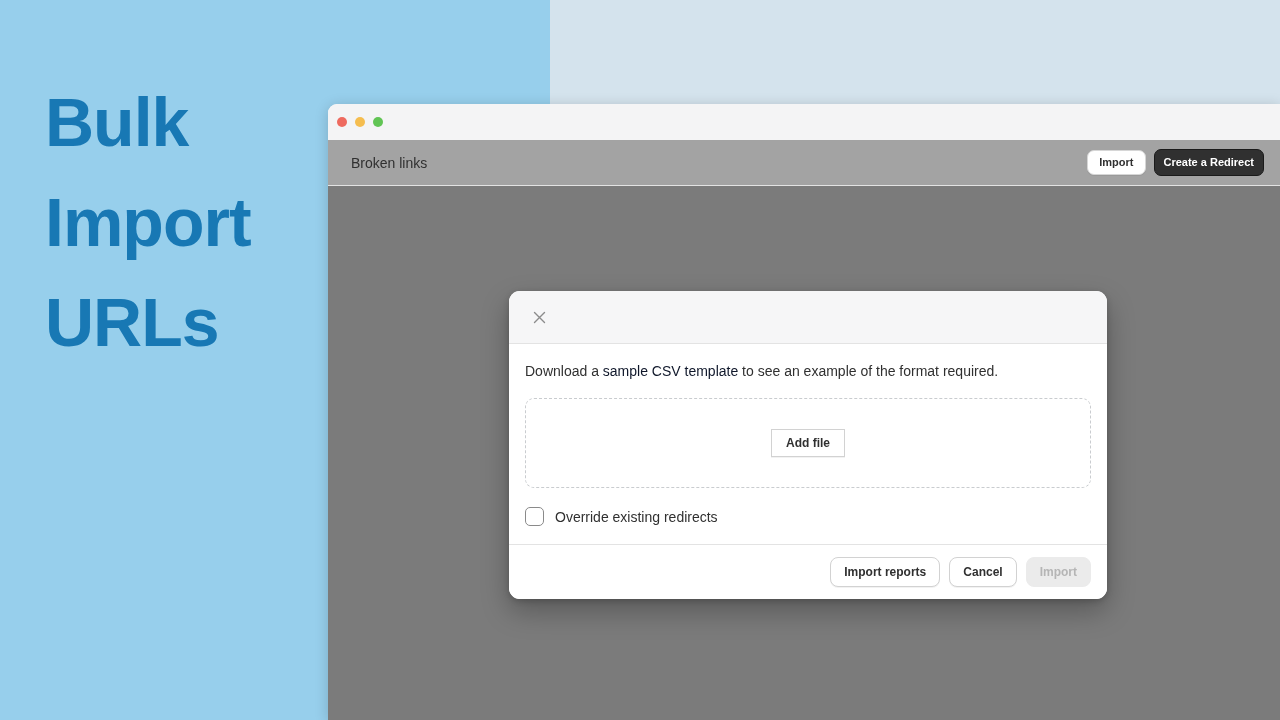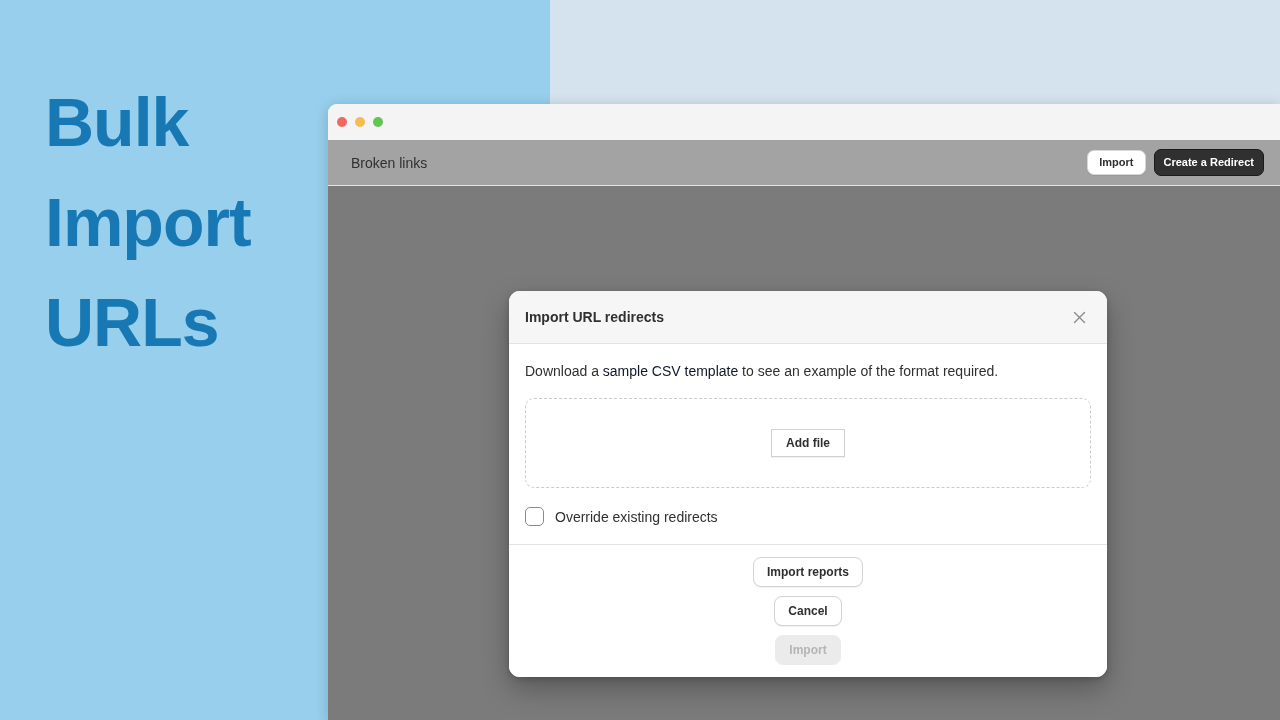--- a/index.html
+++ b/index.html
@@ -221,21 +221,20 @@
   }
 
   .modal-footer {
     background: #ffffff;
     border-top: 1px solid #e3e3e3;
     padding: 12px 16px;
     display: flex;
     justify-content: flex-end;
     align-items: center;
     gap: 9px;
-    flex-direction: column;
   }
   .btn-footer {
     font-size: 12px;
     font-weight: bold;
     border-radius: 8px;
     padding: 7px 13px;
     cursor: pointer;
     background: #ffffff;
     color: #303030;
     border: 1px solid #d2d2d2;
@@ -277,21 +276,20 @@
         <button class="btn btn-primary">Create a Redirect</button>
       </div>
     </div>
 
     <div class="content-dim"></div>
   </div>
 
   <div class="modal">
 
     <div class="modal-header">
-      <div class="modal-title">Import URL redirects</div>
       <div class="close-btn">
         <svg width="15" height="15" viewBox="0 0 15 15" aria-hidden="true">
           <path d="M2.5 2.5 L12.5 12.5 M12.5 2.5 L2.5 12.5" stroke="#8c8c8c" stroke-width="1.4" stroke-linecap="round" fill="none"></path>
         </svg>
       </div>
     </div>
 
     <div class="modal-body">
       <p class="desc"><span>Download a </span><a href="#">sample CSV template</a><span> to see an example of the format required.</span></p>
 

